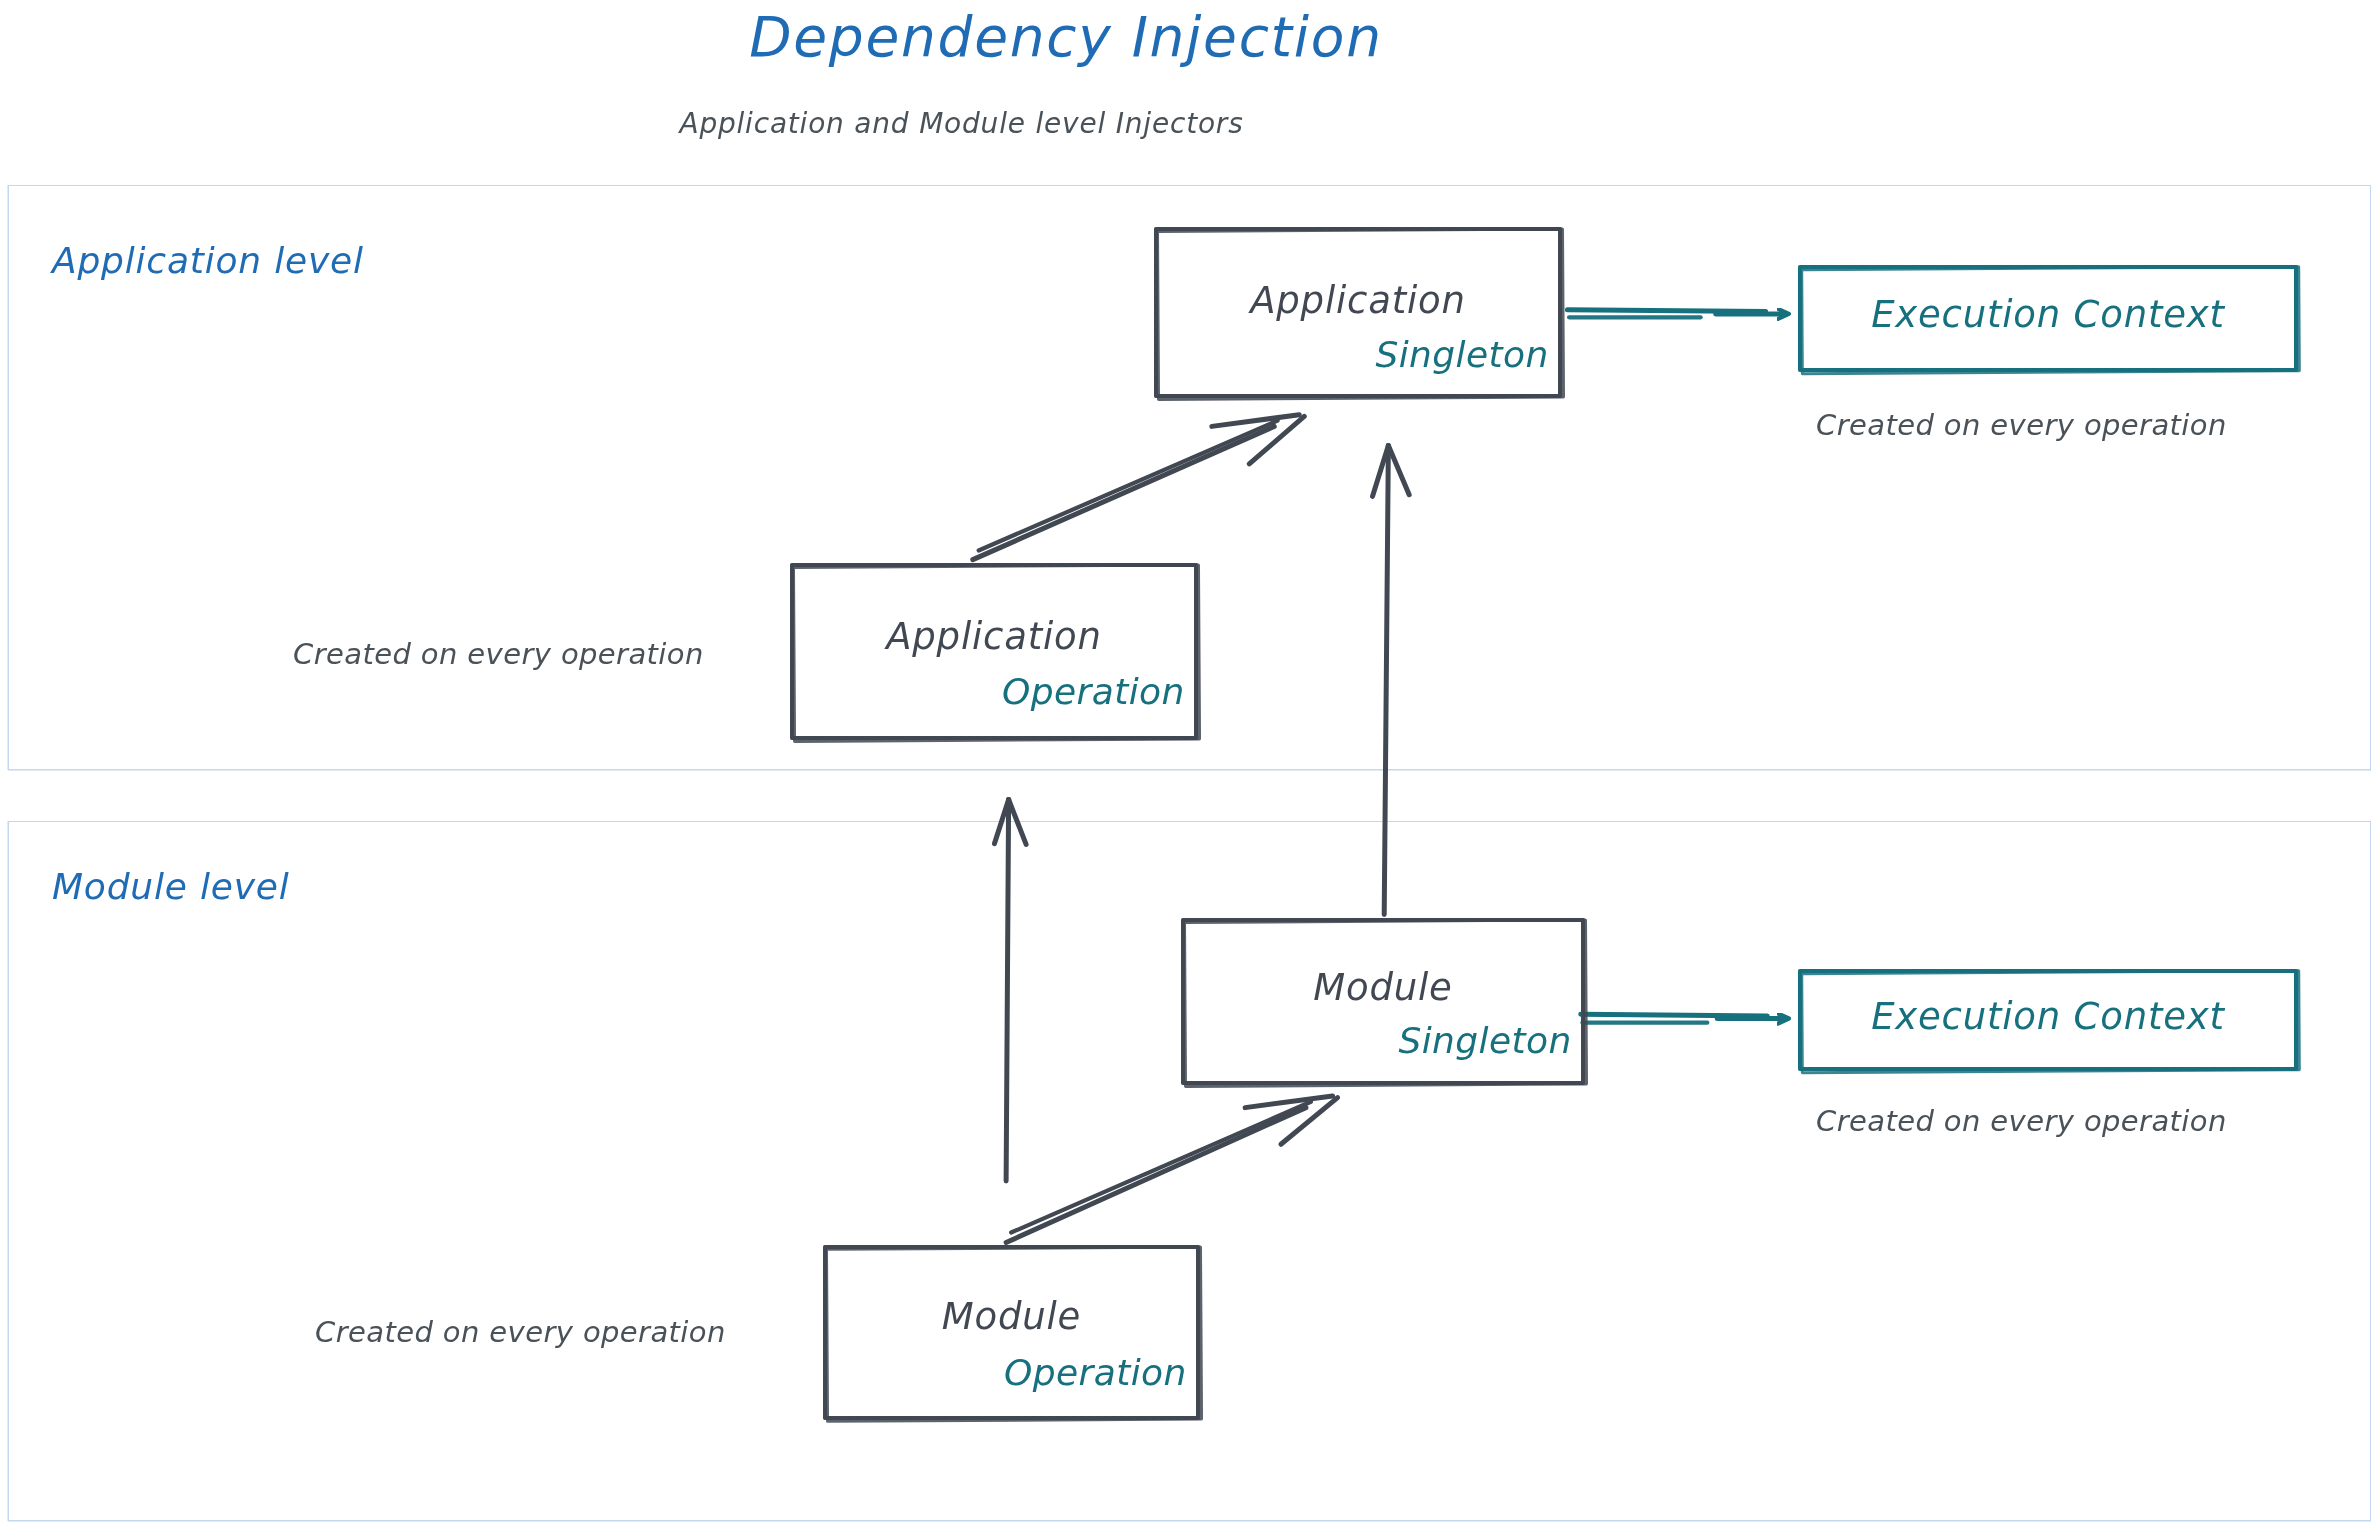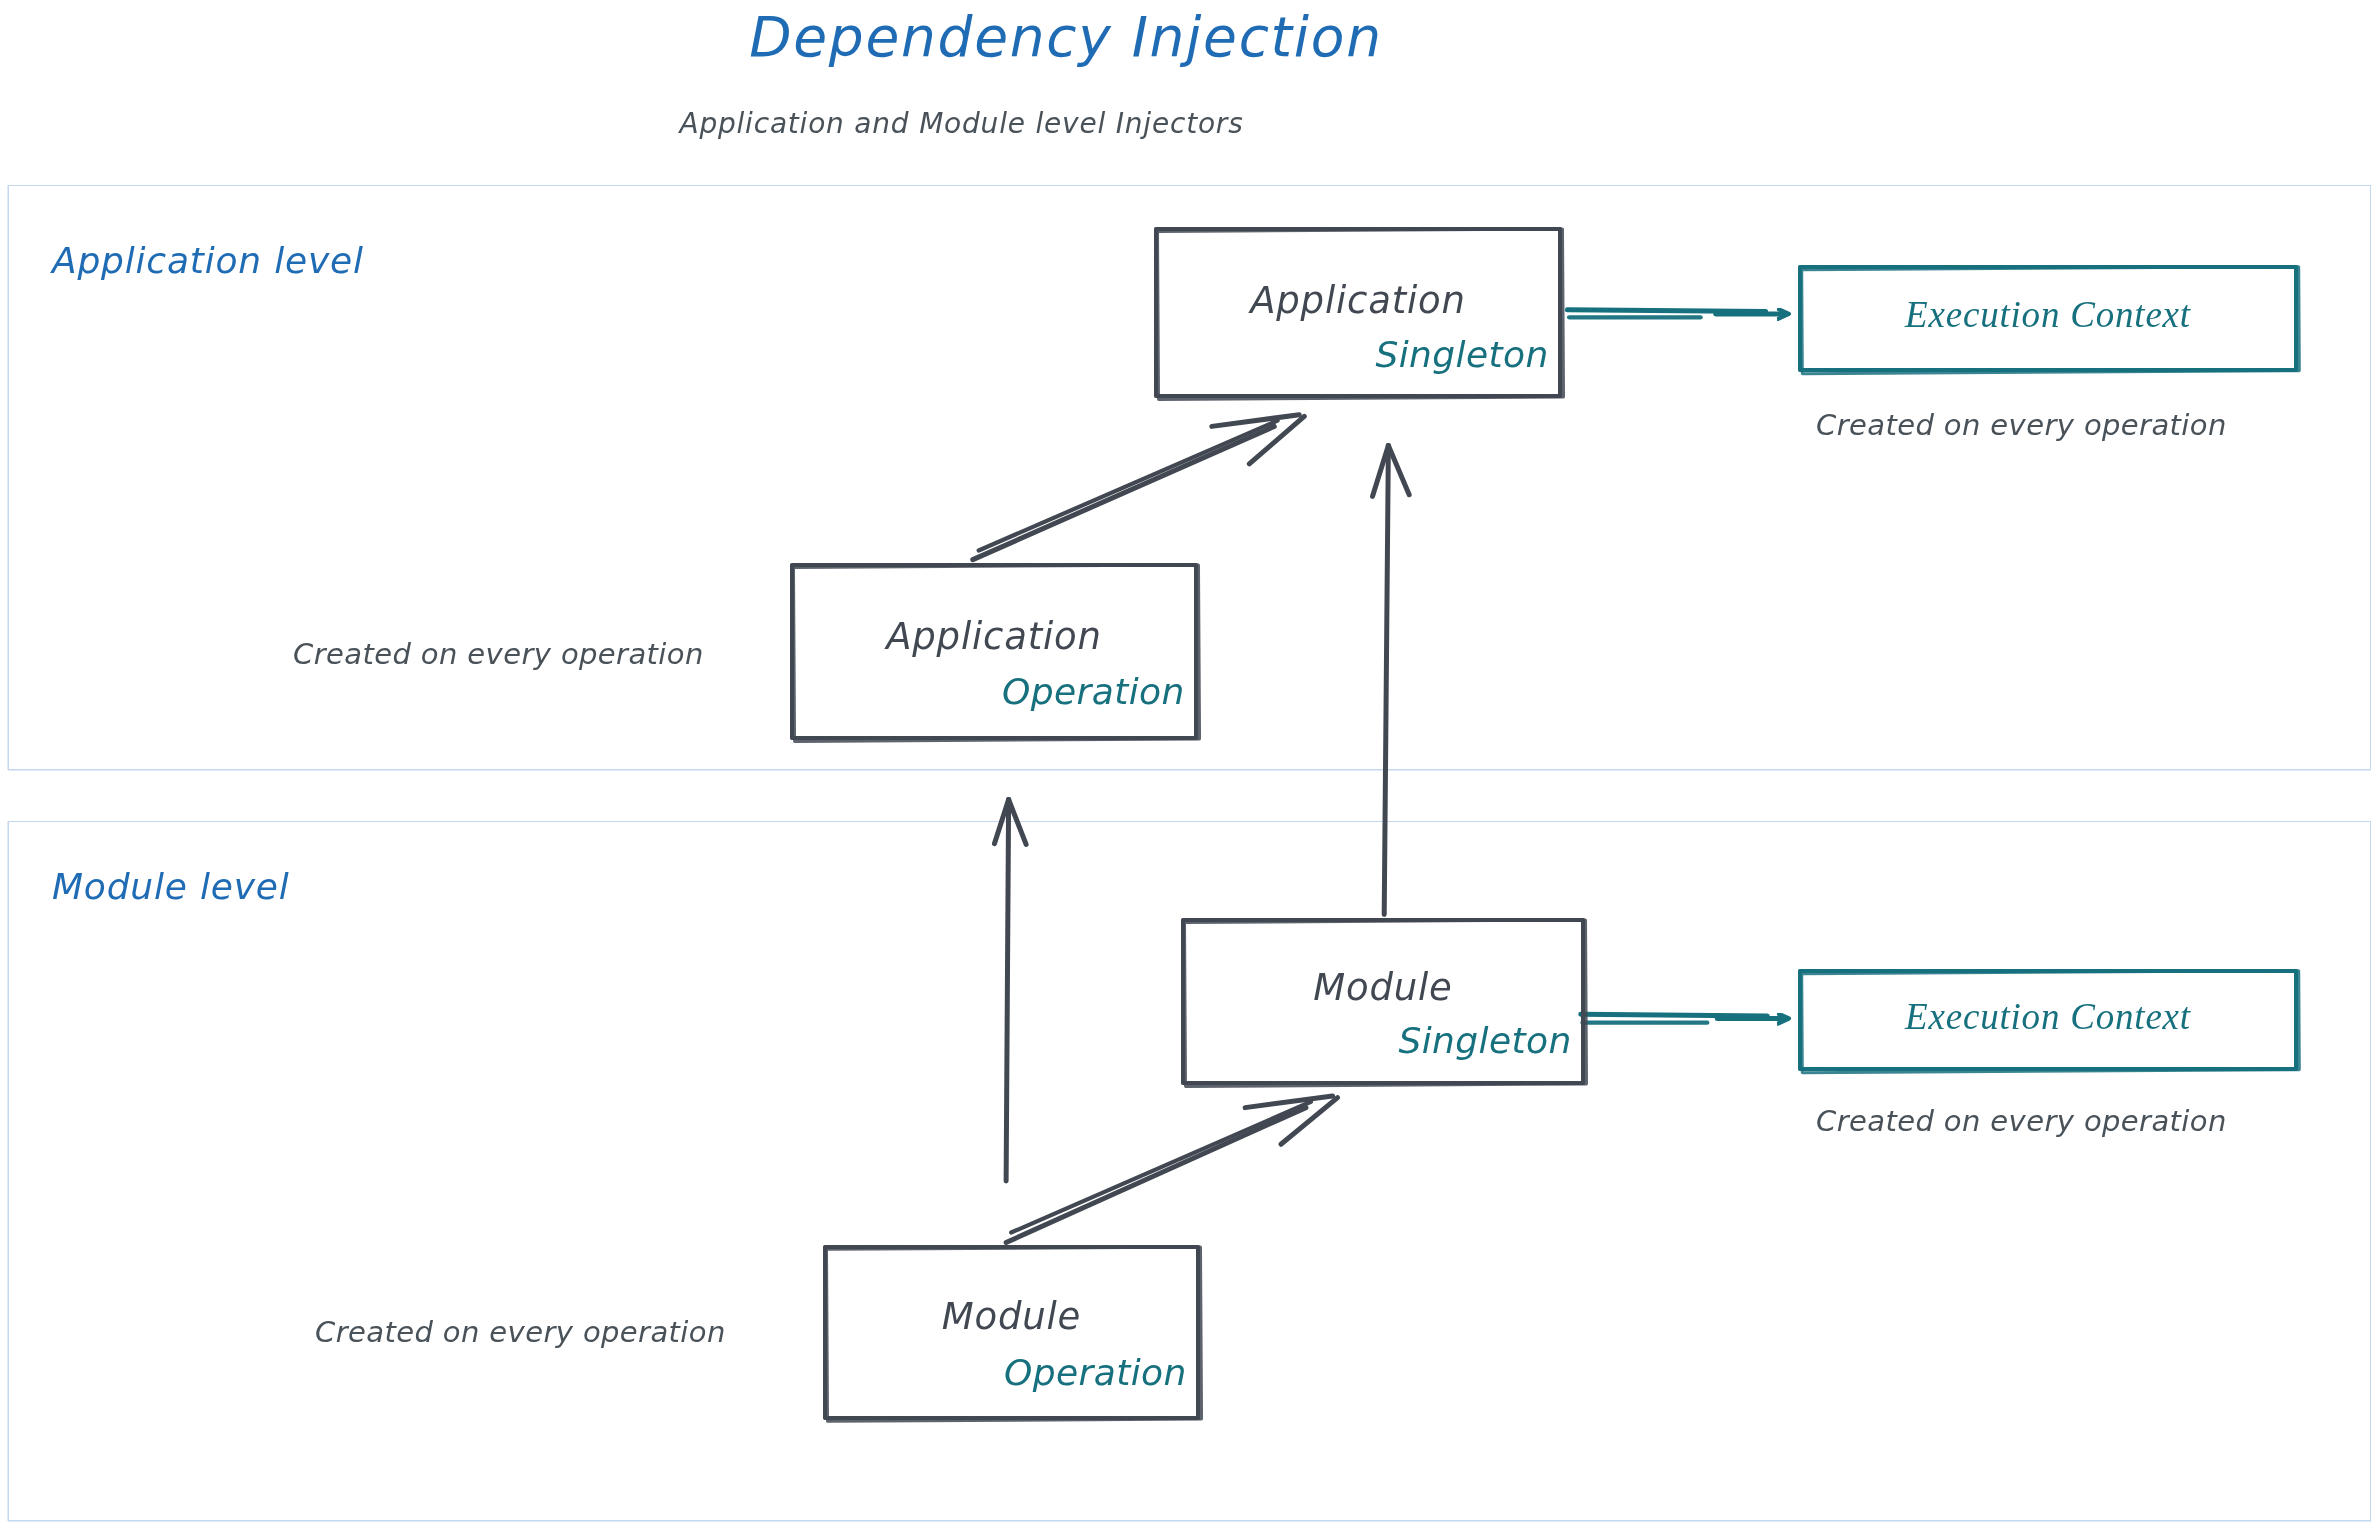--- a/index.html
+++ b/index.html
@@ -85,21 +85,20 @@
     left: 0; right: 0;
     text-align: center;
     font-size: 37px;
     color: #414852;
     font-style: italic;
     letter-spacing: 0.8px;
     white-space: nowrap;
   }
   .node-title.teal-text {
     color: #17707e;
-    font-family: Liberation Serif, serif;
   }
   .node-scope {
     position: absolute;
     right: 13.3px;
     font-size: 36px;
     color: #17707e;
     font-style: italic;
     letter-spacing: 0.4px;
     white-space: nowrap;
   }

